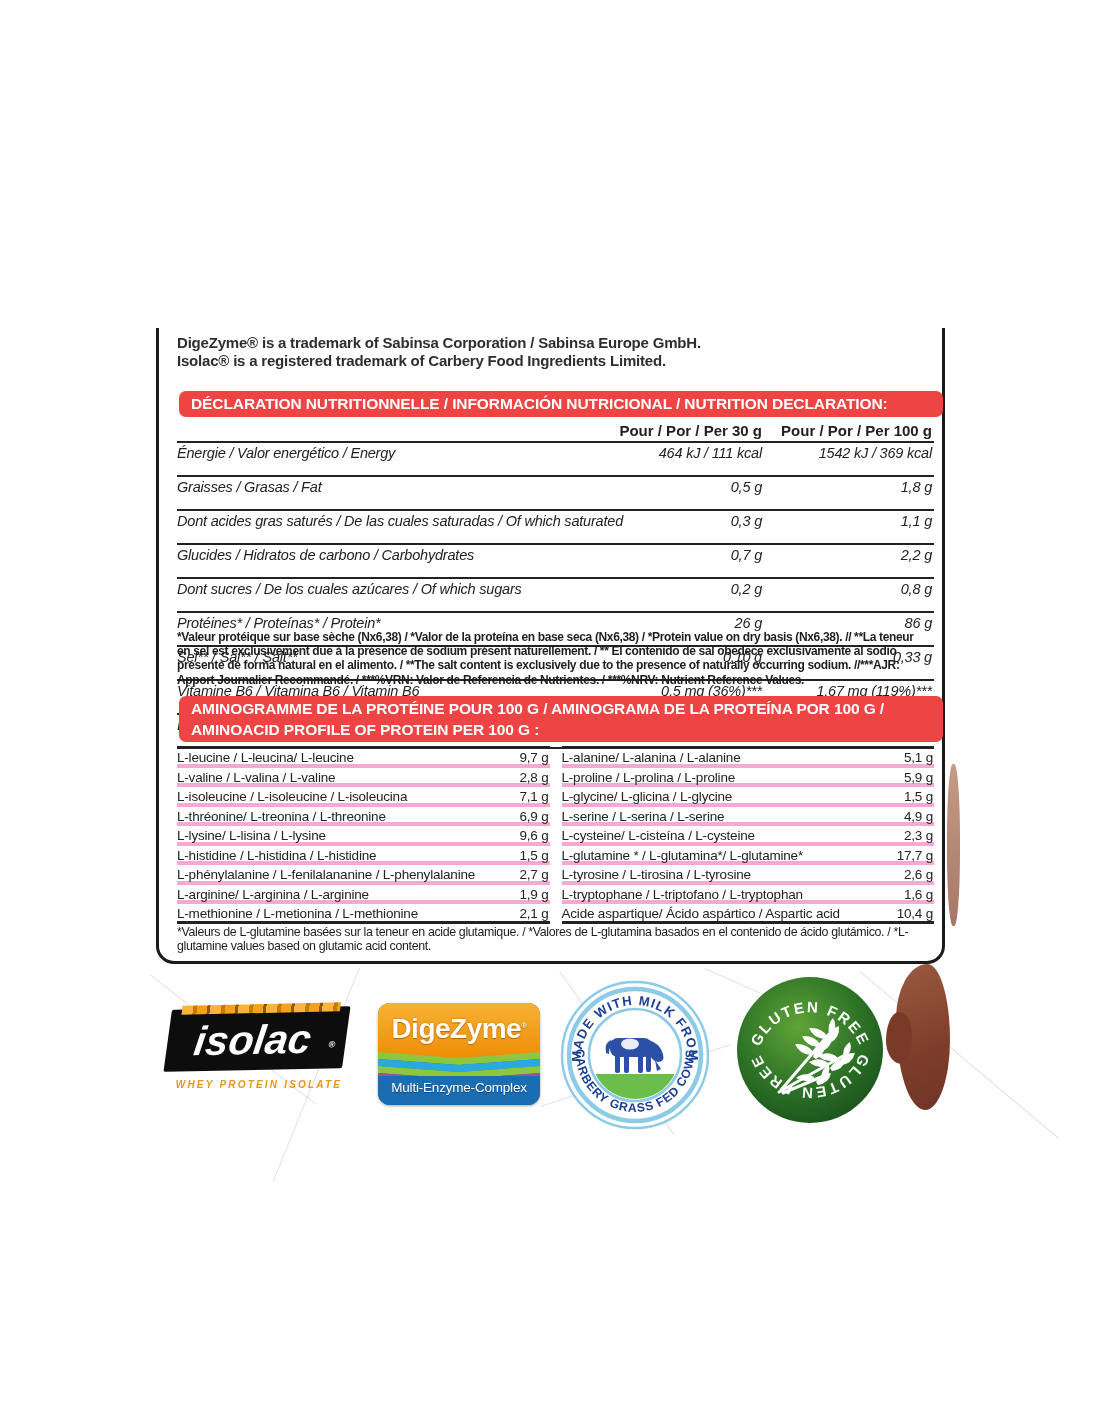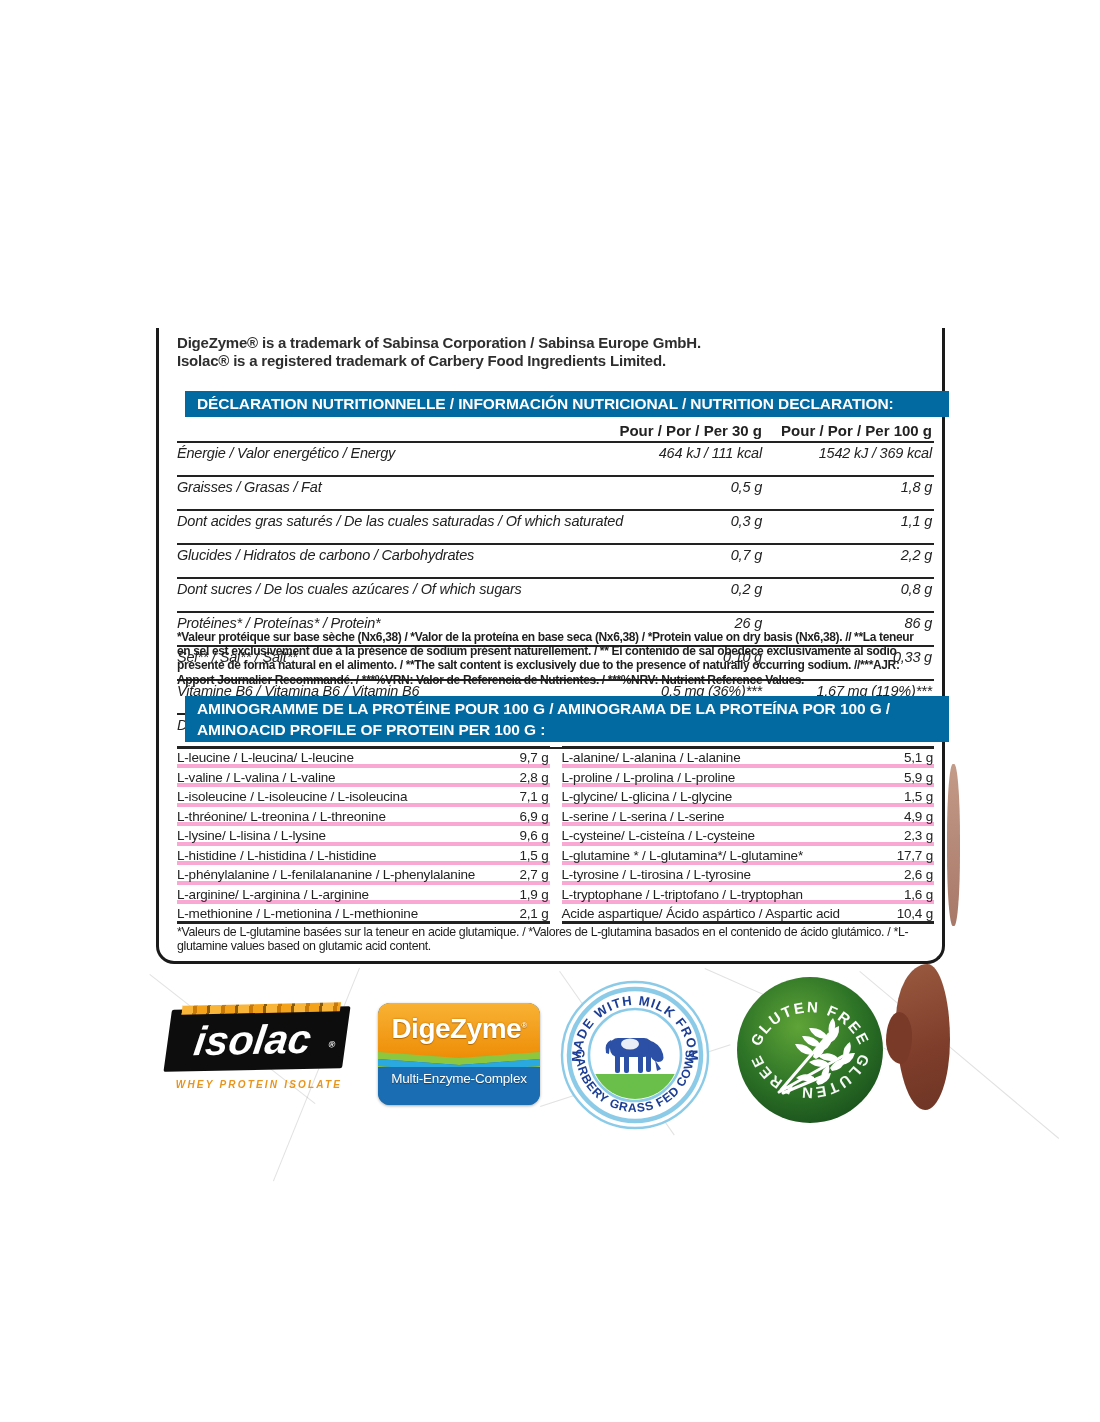--- a/index.html
+++ b/index.html
@@ -10,22 +10,22 @@
   
   .panel {
     position:absolute; left:156px; top:322px; width:789px; height:636px;
     background:#fff; border:3px solid #1a1a1a; border-top:none;
     border-radius:0 0 18px 18px;
   }
   .trademark { position:absolute; left:18px; top:6px; right:16px;
     font-size:15px; font-weight:bold; color:#2e2e2e; line-height:18px; letter-spacing:-0.2px; }
 
   .bar {
-    position:absolute; left:26px; width:764px; background:#0369a1; color:#fff;
-    font-weight:bold; border-radius:0; letter-spacing:-0.1px;
+    position:absolute; left:20px; width:764px; background:#ef4444; color:#fff;
+    font-weight:bold; border-radius:7px; letter-spacing:-0.1px;
   }
   .bar.nutri { top:63px; height:26px; font-size:15.5px; line-height:26px; padding:0 12px; white-space:nowrap; }
   .bar.amino { top:368px; min-height:45px; font-size:15.5px; line-height:21px; padding:2px 12px; }
 
   .colhead { position:absolute; left:18px; right:8px; top:93px; height:22px;
     border-bottom:2px solid #222; font-weight:bold; font-size:15px; }
   .colhead span { position:absolute; top:1px; white-space:nowrap; }
   .colhead .c1 { right:172px; }
   .colhead .c2 { right:2px; }
 
@@ -69,21 +69,21 @@
   .dz-top { position:relative; height:56px;
     background:linear-gradient(180deg,#f9b234 0%, #f executed29d1b 55%, #ee8d05 100%);
     background:linear-gradient(180deg,#f9b234 0%, #f29d1b 55%, #ee8d05 100%); }
   .dz-name { position:absolute; left:0; right:0; top:10px; text-align:center; color:#fff;
     font-size:28px; font-weight:bold; letter-spacing:-0.5px;
     text-shadow:0 1px 0 #b96d00, 0 0 2px #b96d00; }
   .dz-name sup { font-size:8px; }
   .stripe { width:100%; height:13px; margin-top:-6px;
     clip-path:polygon(0 0, 50% 46%, 100% 0, 100% 54%, 50% 100%, 0 54%); }
   .stripe.s1 { margin-top:-7px; }
-  .dz-bottom { position:absolute; left:0; right:0; bottom:0; height:38px; background:#1a6db2;
+  .dz-bottom { position:absolute; left:0; right:0; bottom:0; height:29px; background:#1a6db2;
     color:#fff; text-align:center; font-size:13.5px; line-height:24px; letter-spacing:-0.2px;
     text-shadow:0 1px 1px rgba(0,0,0,0.4); }
 
   
   .stamp { position:absolute; }
   .stamp svg { display:block; }
 
   
   .choco-sliver { position:absolute; left:947px; top:758px; width:13px; height:162px;
     background:linear-gradient(180deg,#b07a60,#8a4a35); border-radius:45%; opacity:0.75; }

